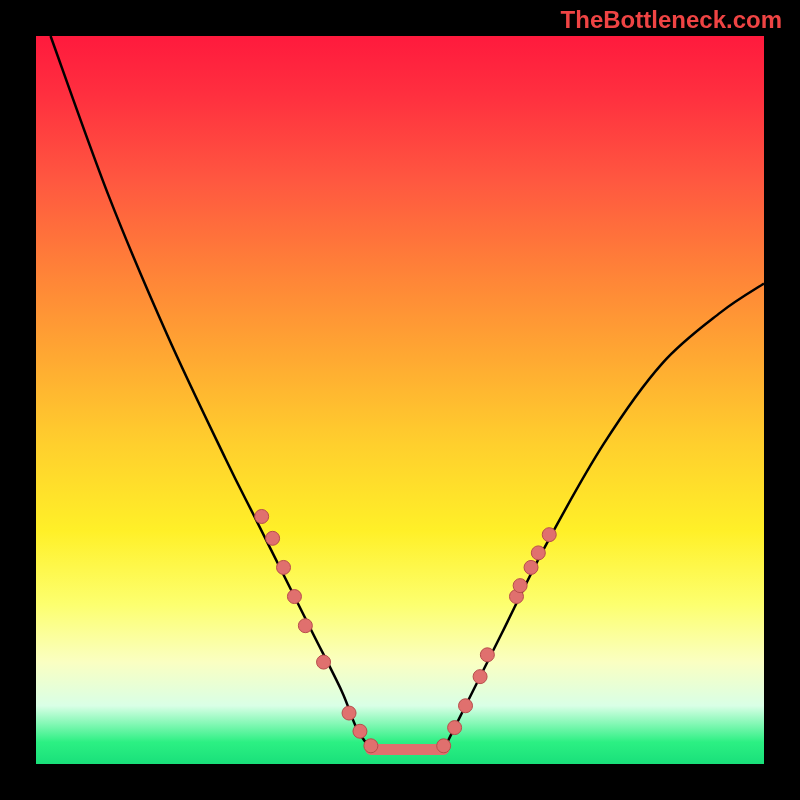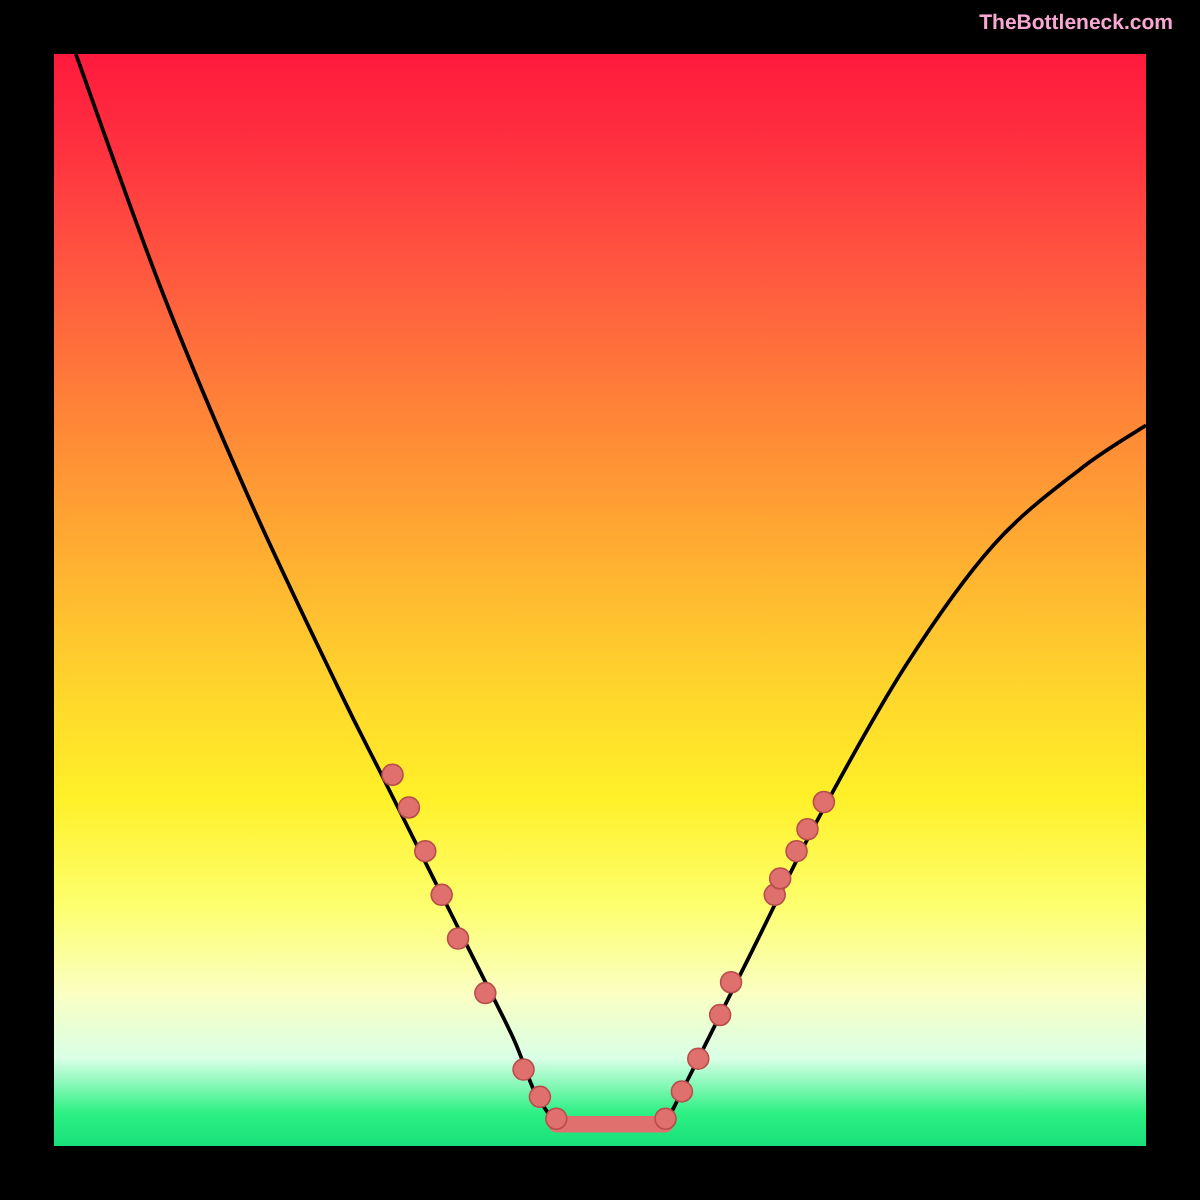--- a/index.html
+++ b/index.html
@@ -8,22 +8,22 @@
     width: 800px;
     height: 800px;
     background: #000;
     position: relative;
     font-family: Arial, sans-serif;
   }
   .watermark {
     position: absolute;
     top: 6px;
     right: 18px;
-    color: #f9a8d4;
-    font-size: 14px;
+    color: #ef4444;
+    font-size: 24px;
     font-weight: bold;
     z-index: 10;
   }
   .plot-area {
     position: absolute;
     left: 36px;
     top: 36px;
     width: 728px;
     height: 728px;
     overflow: hidden;

